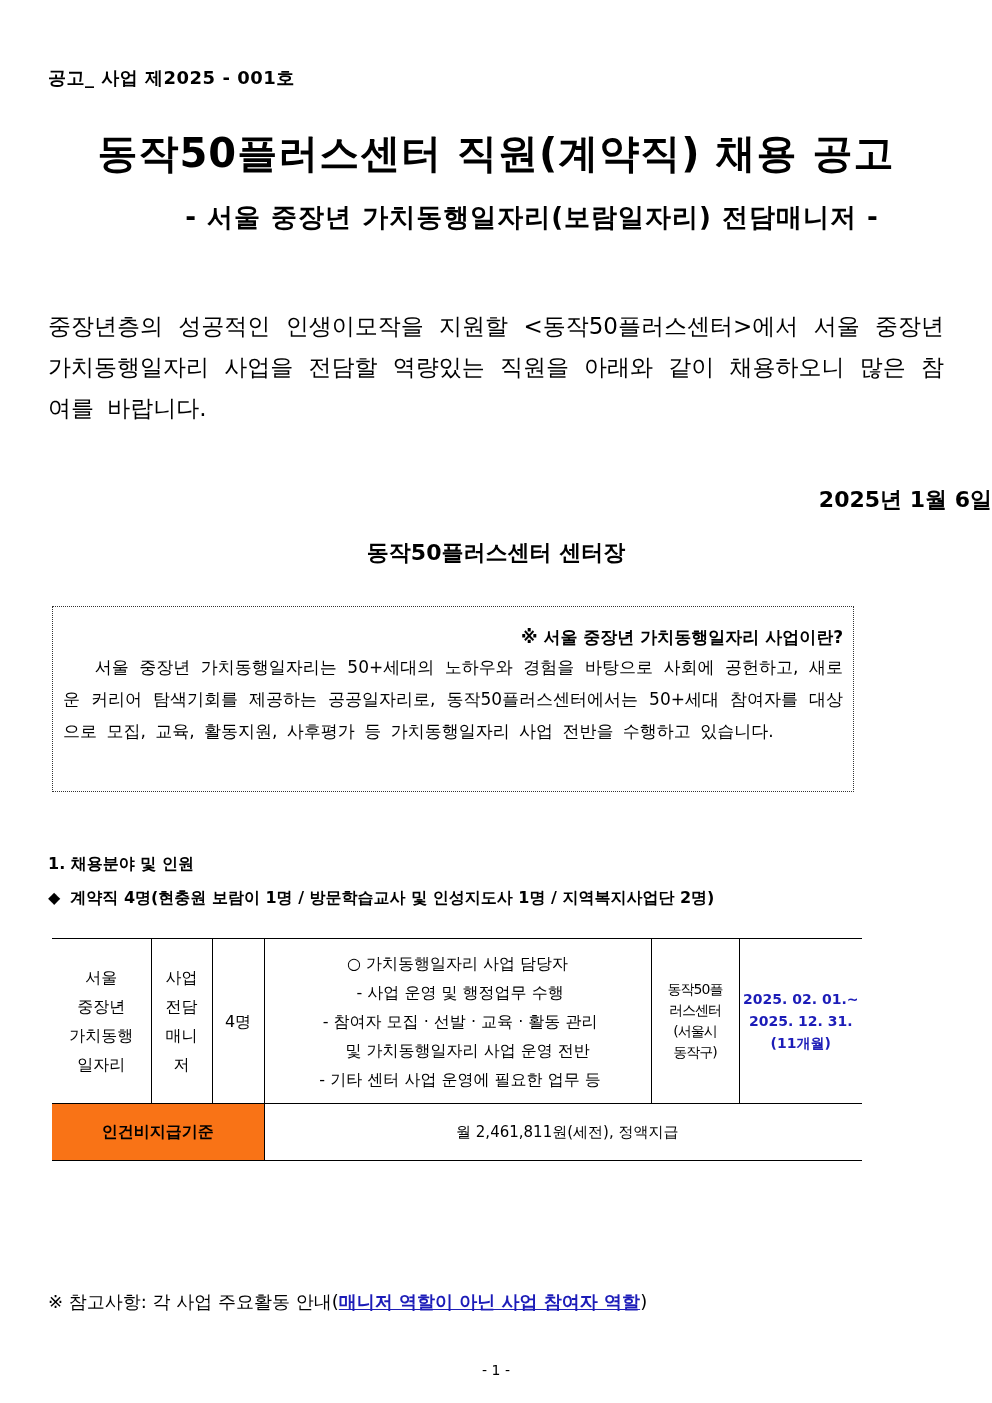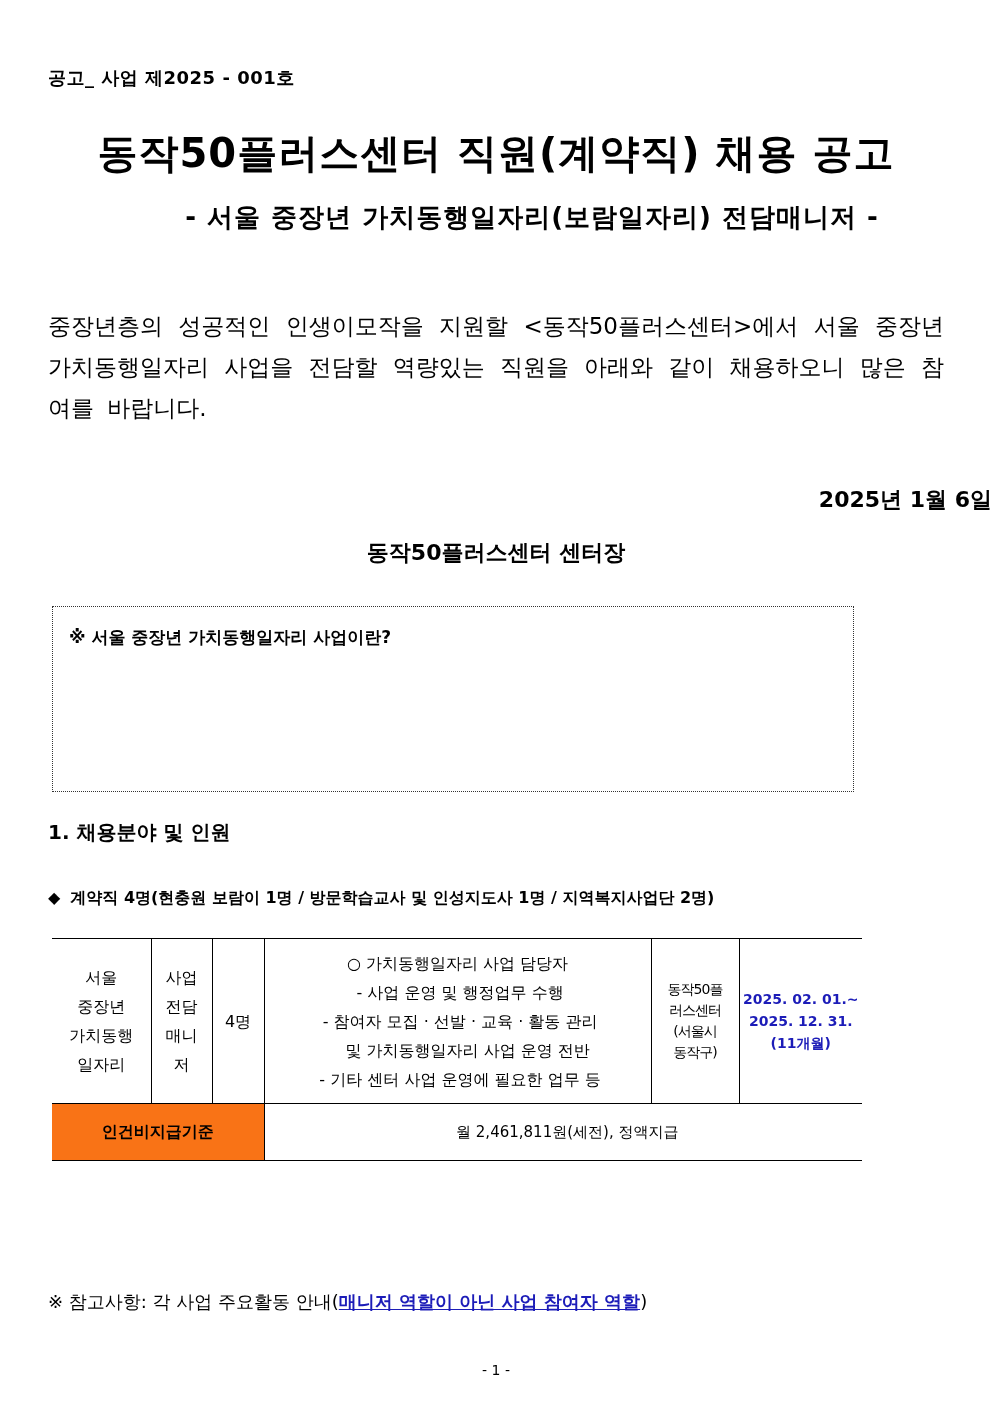--- a/index.html
+++ b/index.html
@@ -11,23 +11,23 @@
   .doc-number { left: 48px; top: 66px; font-size: 18px; font-weight: bold; letter-spacing: 0.5px; }
   .main-title { left: 0; width: 992px; top: 126px; text-align: center; font-size: 40px; font-weight: bold; letter-spacing: 1px; }
   .sub-title { left: 0; width: 992px; top: 200px; text-align: center; font-size: 26px; font-weight: bold; letter-spacing: 1px; padding-left: 36px; }
   .intro { left: 48px; width: 896px; top: 306px; font-size: 23px; line-height: 41px; text-align: justify; text-align-last: left; word-spacing: 6px; }
   .date { left: 0; width: 992px; top: 485px; text-align: right; font-size: 22px; font-weight: bold; }
   .signer { left: 0; width: 992px; top: 538px; text-align: center; font-size: 22px; font-weight: bold; }
   .info-box {
     left: 52px; top: 606px; width: 802px; height: 186px;
     border: 1px dotted #333; box-sizing: border-box; padding: 16px 10px 0 10px;
   }
-  .info-box .box-title { font-size: 17px; font-weight: bold; margin-left: 6px; line-height: 28px; }
+  .info-box .box-title { font-size: 17px; font-weight: bold; margin-left: 6px; line-height: 28px; text-align: right; }
   .info-box .box-body { font-size: 17px; line-height: 32px; text-align: justify; text-align-last: left; word-spacing: 4px; }
-  .section-heading { left: 48px; top: 819px; font-size: 20px; font-weight: bold; }
+  .section-heading { left: 48px; top: 854px; font-size: 16px; font-weight: bold; }
   .positions-summary { left: 48px; top: 888px; font-size: 16px; font-weight: bold; }
   .positions-summary .diamond { margin-right: 10px; }
   table.jobs {
     position: absolute; left: 52px; top: 938px; width: 810px;
     border-collapse: collapse; font-size: 16px;
   }
   table.jobs th, table.jobs td { border: 1px solid #000; padding: 0; }
   table.jobs tr > :first-child { border-left: none; }
   table.jobs tr > :last-child { border-right: none; }
   table.jobs th { background: #a7c0e0; font-weight: bold; height: 38px; text-align: center; font-size: 15px; }
@@ -54,20 +54,21 @@
 <div class="abs intro">중장년층의 성공적인 인생이모작을 지원할 &lt;동작50플러스센터&gt;에서 서울 중장년 가치동행일자리 사업을 전담할 역량있는 직원을 아래와 같이 채용하오니 많은 참여를 바랍니다.</div>
 
 <div class="abs date">2025년 1월 6일</div>
 <div class="abs signer">동작50플러스센터 센터장</div>
 
 <div class="abs info-box">
   <div class="box-title">
     <span>※</span>
     <span>서울 중장년 가치동행일자리 사업이란?</span>
   </div>
+  <div class="box-body">&nbsp;&nbsp;&nbsp;<span>서울 중장년 가치동행일자리는 50+세대의 노하우와 경험을 바탕으로 사회에 공헌하고, 새로운 커리어 탐색기회를 제공하는 공공일자리로, 동작50플러스센터에서는 50+세대 참여자를 대상으로 모집, 교육, 활동지원, 사후평가 등 가치동행일자리 사업 전반을 수행하고 있습니다.</span></div>
 </div>
 
 <div class="abs section-heading">1. 채용분야 및 인원</div>
 <div class="abs positions-summary">
   <span class="diamond">◆</span><span>계약직 4명(현충원 보람이 1명 / 방문학습교사 및 인성지도사 1명 / 지역복지사업단 2명)</span>
 </div>
 
 <table class="jobs">
   <colgroup>
     <col style="width:99px">

